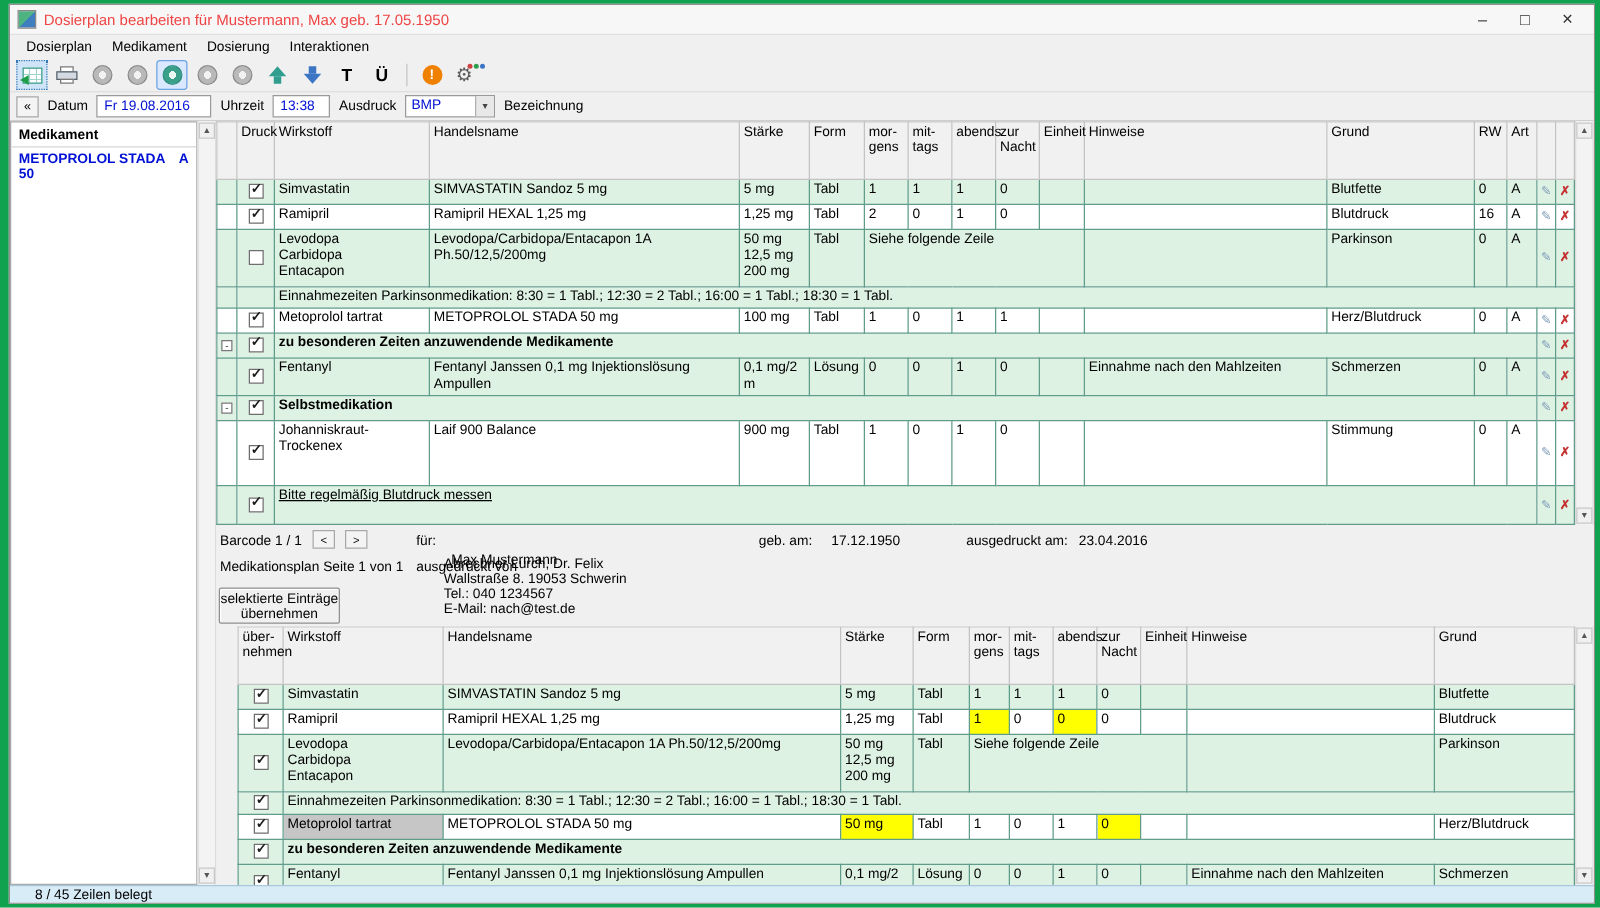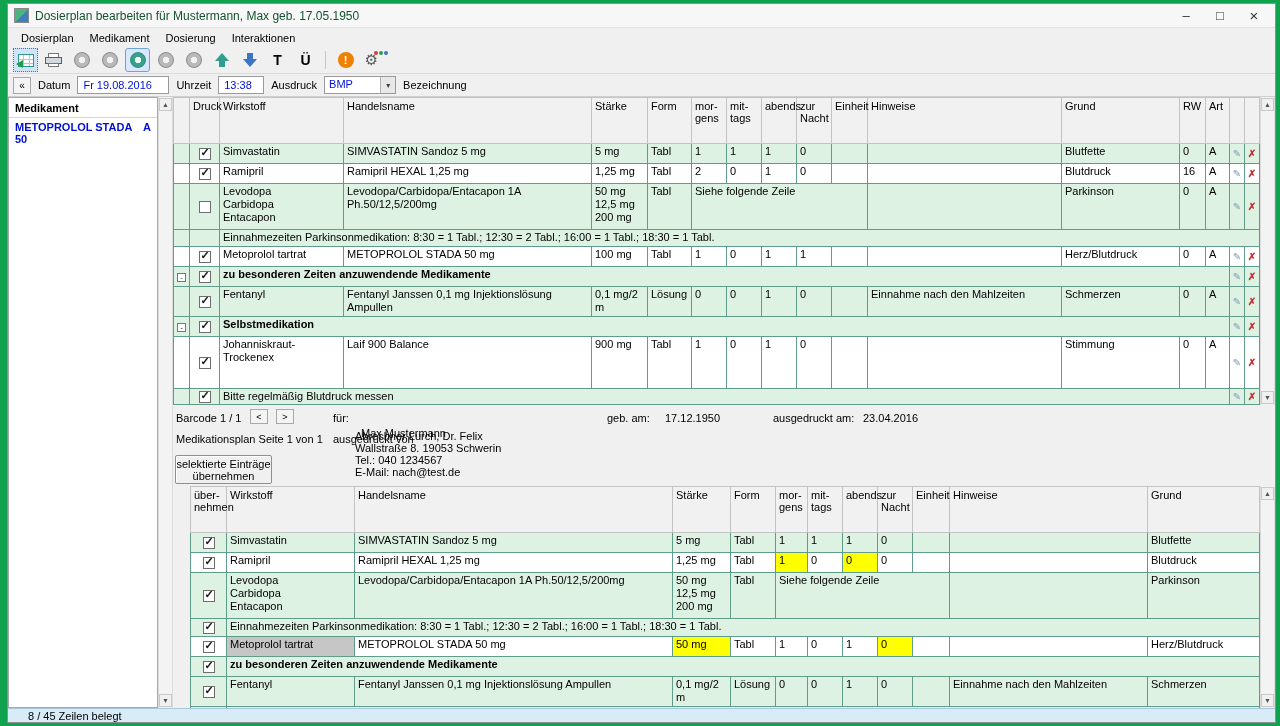--- a/index.html
+++ b/index.html
@@ -3,21 +3,21 @@
 <meta charset="utf-8">
 <style>
   *{box-sizing:border-box;margin:0;padding:0}
   html,body{width:1280px;height:726px;overflow:hidden}
   body{background:#11a24f;font-family:"Liberation Sans",sans-serif;font-size:11px;color:#000;position:relative}
   .window{position:absolute;left:7px;top:3px;width:1269px;height:720px;background:#f0f0f0;border:1px solid #8f8f8f;display:flex;flex-direction:column}
 
   
   .titlebar{height:24px;background:#f7f7f7;display:flex;align-items:center;padding:0 4px;border-bottom:1px solid #e0e0e0}
   .app-icon{width:15px;height:15px;margin:0 6px 0 2px;border:1px solid #888;background:linear-gradient(135deg,#4db380 0 50%,#3f7fbf 50% 100%)}
-  .title{flex:1;font-size:12px;color:#14532d}
+  .title{flex:1;font-size:12px;color:#ef4444}
   .wbtn{width:34px;text-align:center;font-size:13px;color:#333;padding:2px 0;cursor:default}
   .wbtn.close{font-size:15px}
 
   
   .menubar{height:19px;background:#f0f0f0;display:flex;align-items:center;padding-left:6px;gap:2px}
   .menu-item{padding:2px 7px}
 
   
   .toolbar{height:27px;background:#f0f0f0;display:flex;align-items:center;padding-left:5px;gap:3px;border-bottom:1px solid #dadada}
   .tbtn{height:24px;min-width:25px;display:flex;align-items:center;justify-content:center;position:relative}
@@ -384,21 +384,21 @@
                 <td>1</td>
                 <td>0</td>
                 <td></td>
                 <td></td>
                 <td>Stimmung</td>
                 <td>0</td>
                 <td>A</td>
                 <td class="icon-cell"><span class="mini-icon edit"></span></td>
                 <td class="icon-cell"><span class="mini-icon del"></span></td>
               </tr>
-              <tr class="bg-green" style="height: 16px;">
+              <tr class="bg-green" style="height: 31px; text-decoration: underline;">
                 <td class="group-cell"></td>
                 <td class="check-cell"><span class="cb on"></span></td>
                 <td class="note-text" colspan="13">Bitte regelmäßig Blutdruck messen</td>
                 <td class="icon-cell"><span class="mini-icon edit"></span></td>
                 <td class="icon-cell"><span class="mini-icon del"></span></td>
               </tr>
             </tbody>
         </table>
         <div class="vscroll">
           <span class="sarr up"></span>

